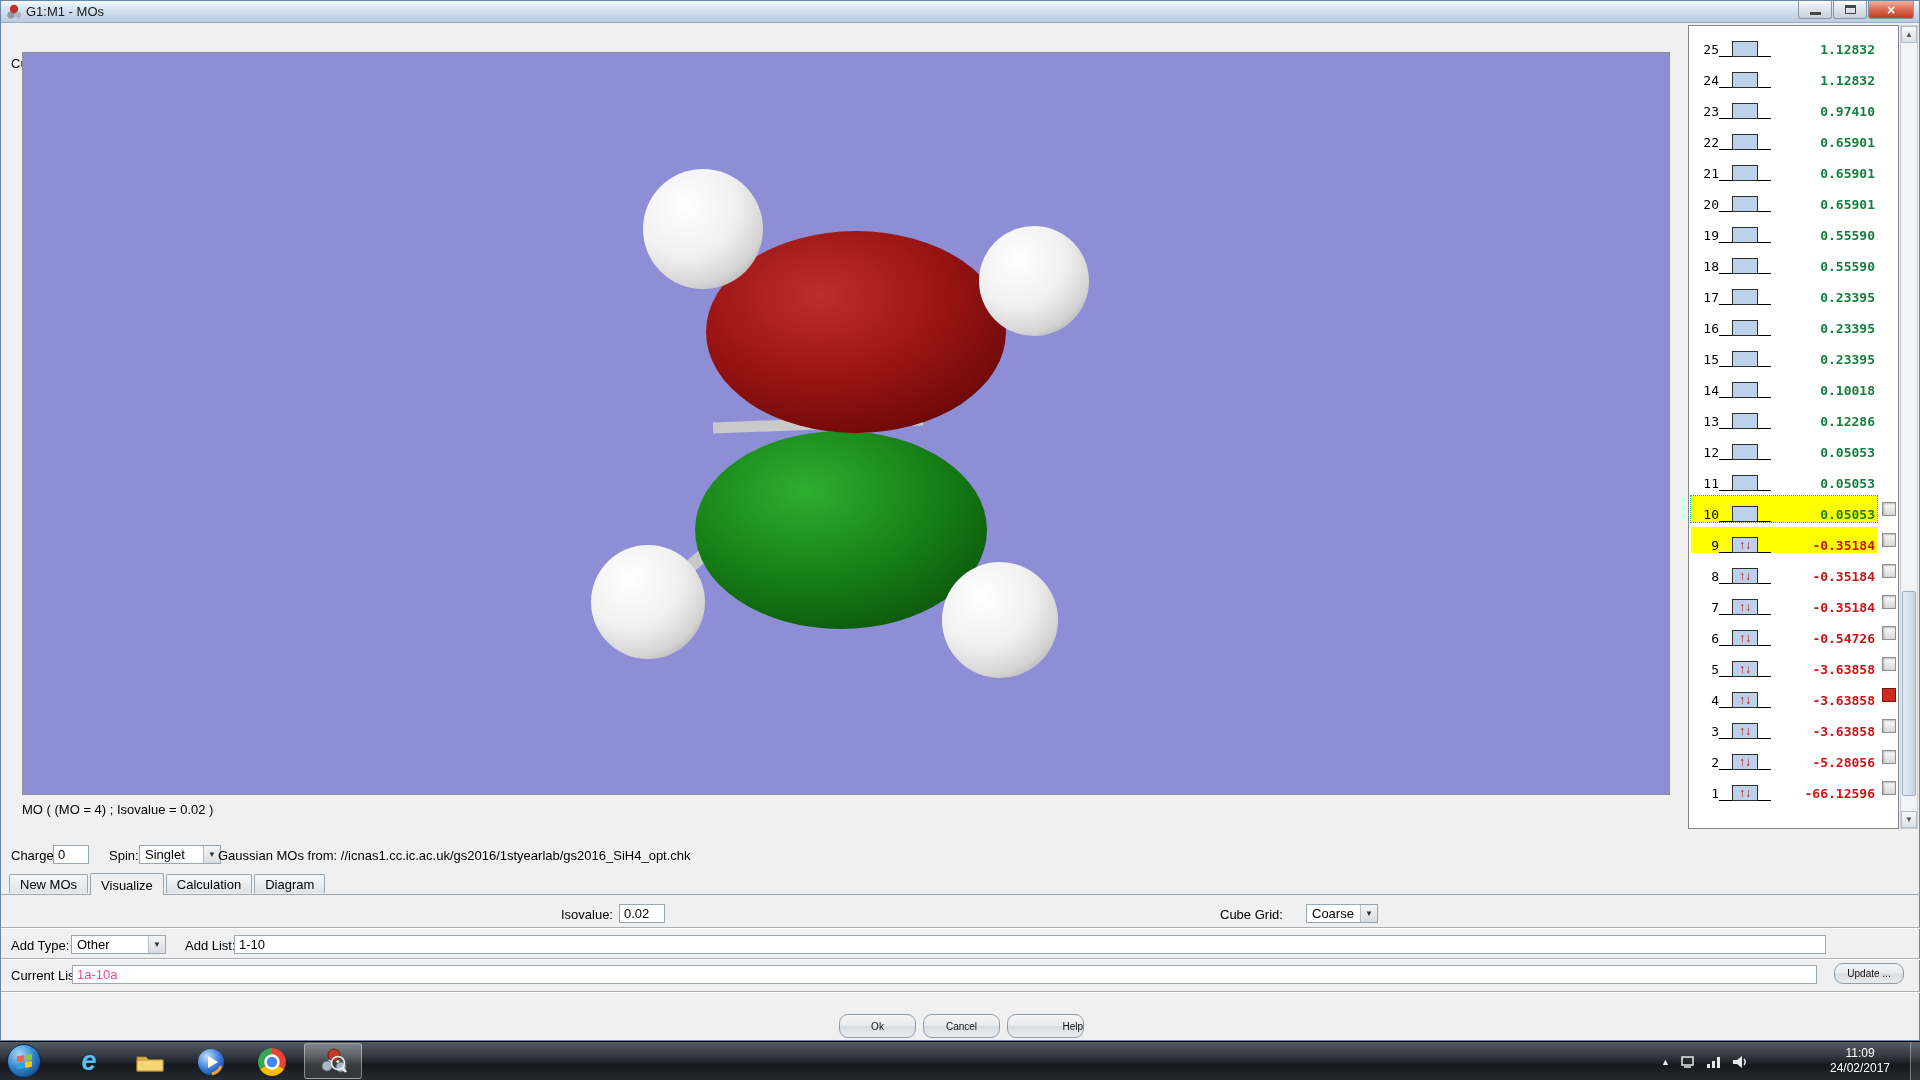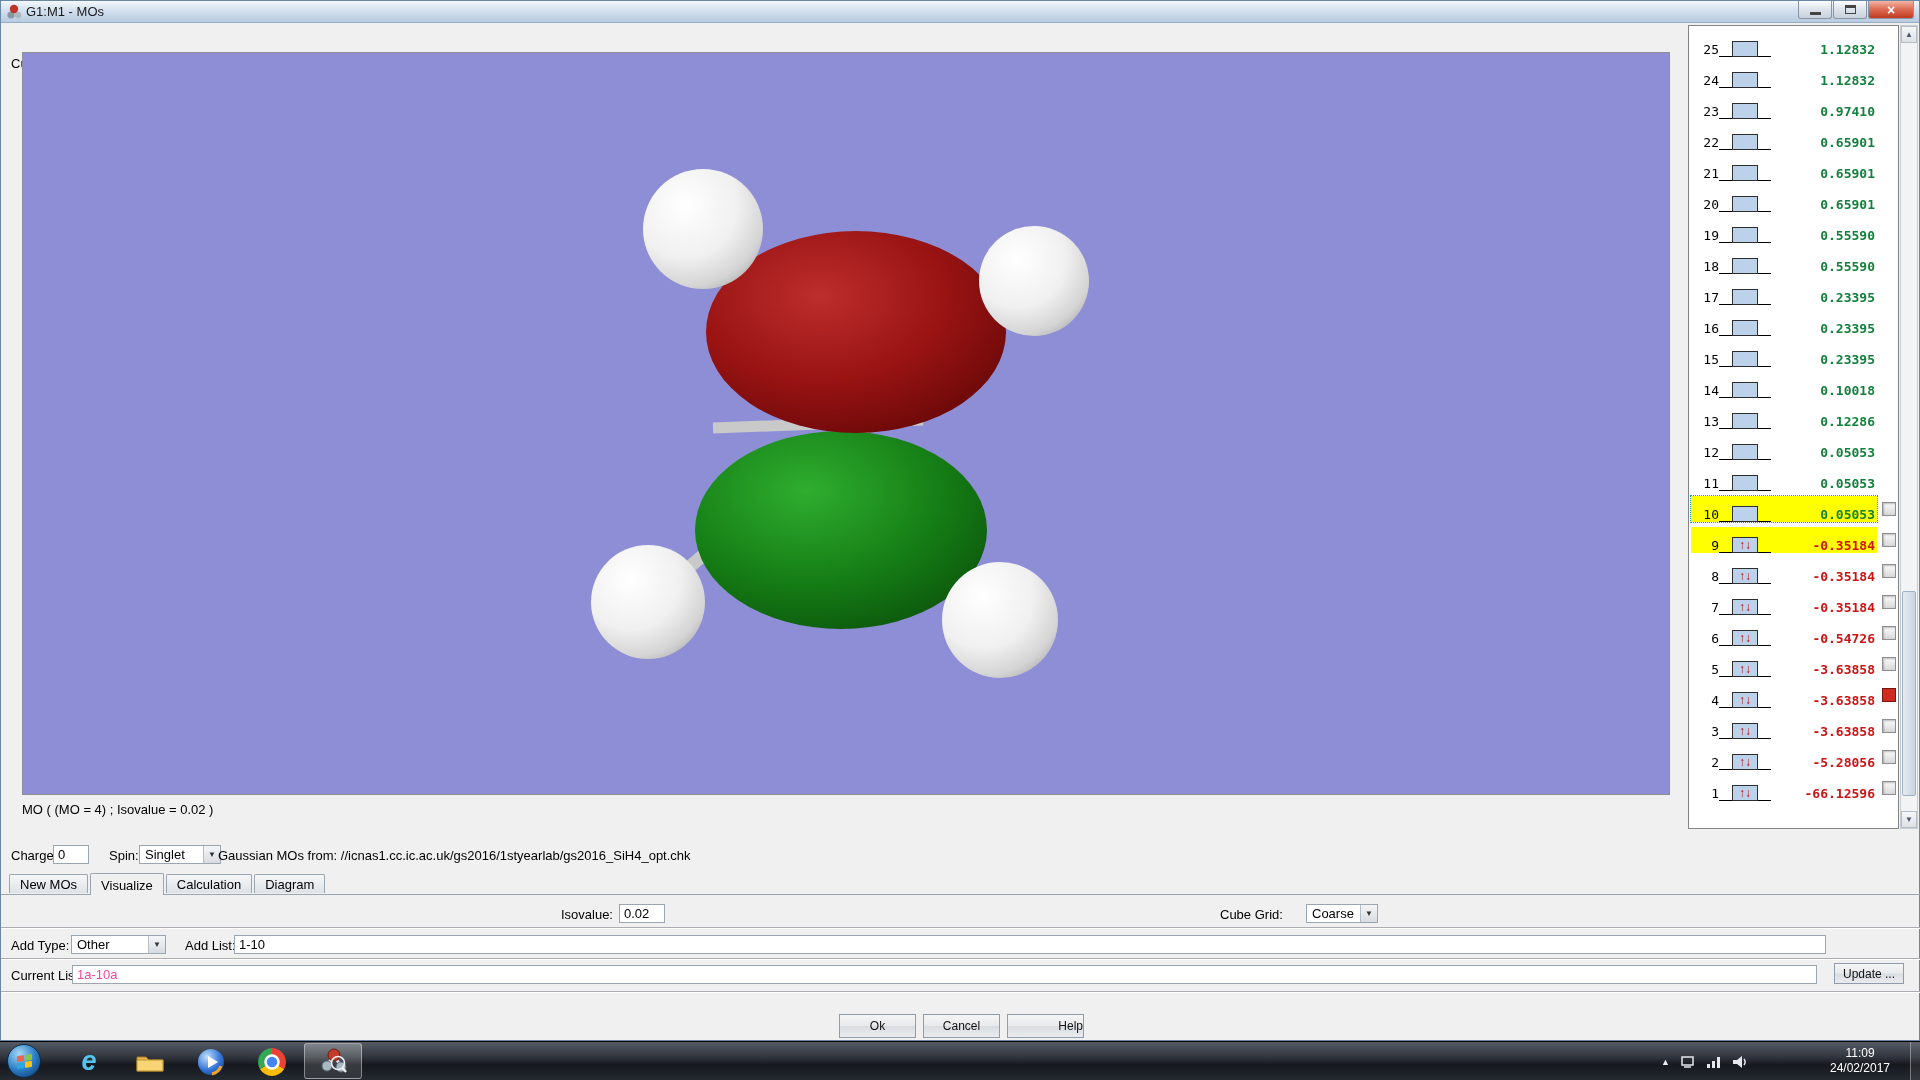--- a/index.html
+++ b/index.html
@@ -45,21 +45,21 @@
   .vs-btn.down { bottom:0; }
   .vs-thumb { position:absolute; left:1px; width:14px; top:565px; height:205px; background:linear-gradient(90deg,#e6ebf1,#c9d3de); border:1px solid #9fb1c5; border-radius:2px; }
 
   
   .lbl { position:absolute; white-space:nowrap; }
   .tf { position:absolute; border:1px solid #9aa6b2; background:#fff; font-family:"Liberation Sans",sans-serif; font-size:13px; padding:0 4px; height:19px; }
   .tf.dim { color:#ec4899; }
   .dd { position:absolute; height:19px; border:1px solid #9aa6b2; background:#fff; display:flex; }
   .dd-text { flex:1; padding:1px 5px 0; overflow:hidden; white-space:nowrap; }
   .dd-btn { width:17px; border-left:1px solid #b4bcc5; background:linear-gradient(#f4f5f6,#d8dce2); display:flex; align-items:center; justify-content:center; font-size:8px; color:#333; }
-  .btn { position:absolute; height:24px; border:1px solid #8e9cab; border-radius:0; background:linear-gradient(#f5f5f5,#e9eaec 48%,#d9dde2 52%,#e9ebee); font-family:"Liberation Sans",sans-serif; font-size:12px; color:#111; }
+  .btn { position:absolute; height:24px; border:1px solid #8e9cab; border-radius:9px; background:linear-gradient(#f5f5f5,#e9eaec 48%,#d9dde2 52%,#e9ebee); font-family:"Liberation Sans",sans-serif; font-size:10px; color:#111; }
   .btn.small { height:21px; }
 
   
   .tabstrip { position:absolute; left:0; top:872px; width:1920px; height:22px; display:flex; align-items:center; padding-left:8px; border-bottom:1px solid #9aa6b2; }
   .tab { height:19px; padding:2px 10px 0; margin-right:2px; background:linear-gradient(#f6f7f8,#dee2e7); border:1px solid #9aa6b2; border-bottom:none; border-radius:2px 2px 0 0; font-size:13px; position:relative; }
   .tab.active { height:22px; padding-top:4px; background:#f0f0f0; margin-bottom:-1px; z-index:3; }
   .etch { position:absolute; left:0; width:1920px; height:2px; border-top:1px solid #abadb3; border-bottom:1px solid #fff; }
 
   
   .taskbar { position:absolute; left:0; bottom:0; width:1920px; height:39px; background:linear-gradient(#545b64,#30353d 40%,#15181d 60%,#252a31); border-top:1px solid #000; }

